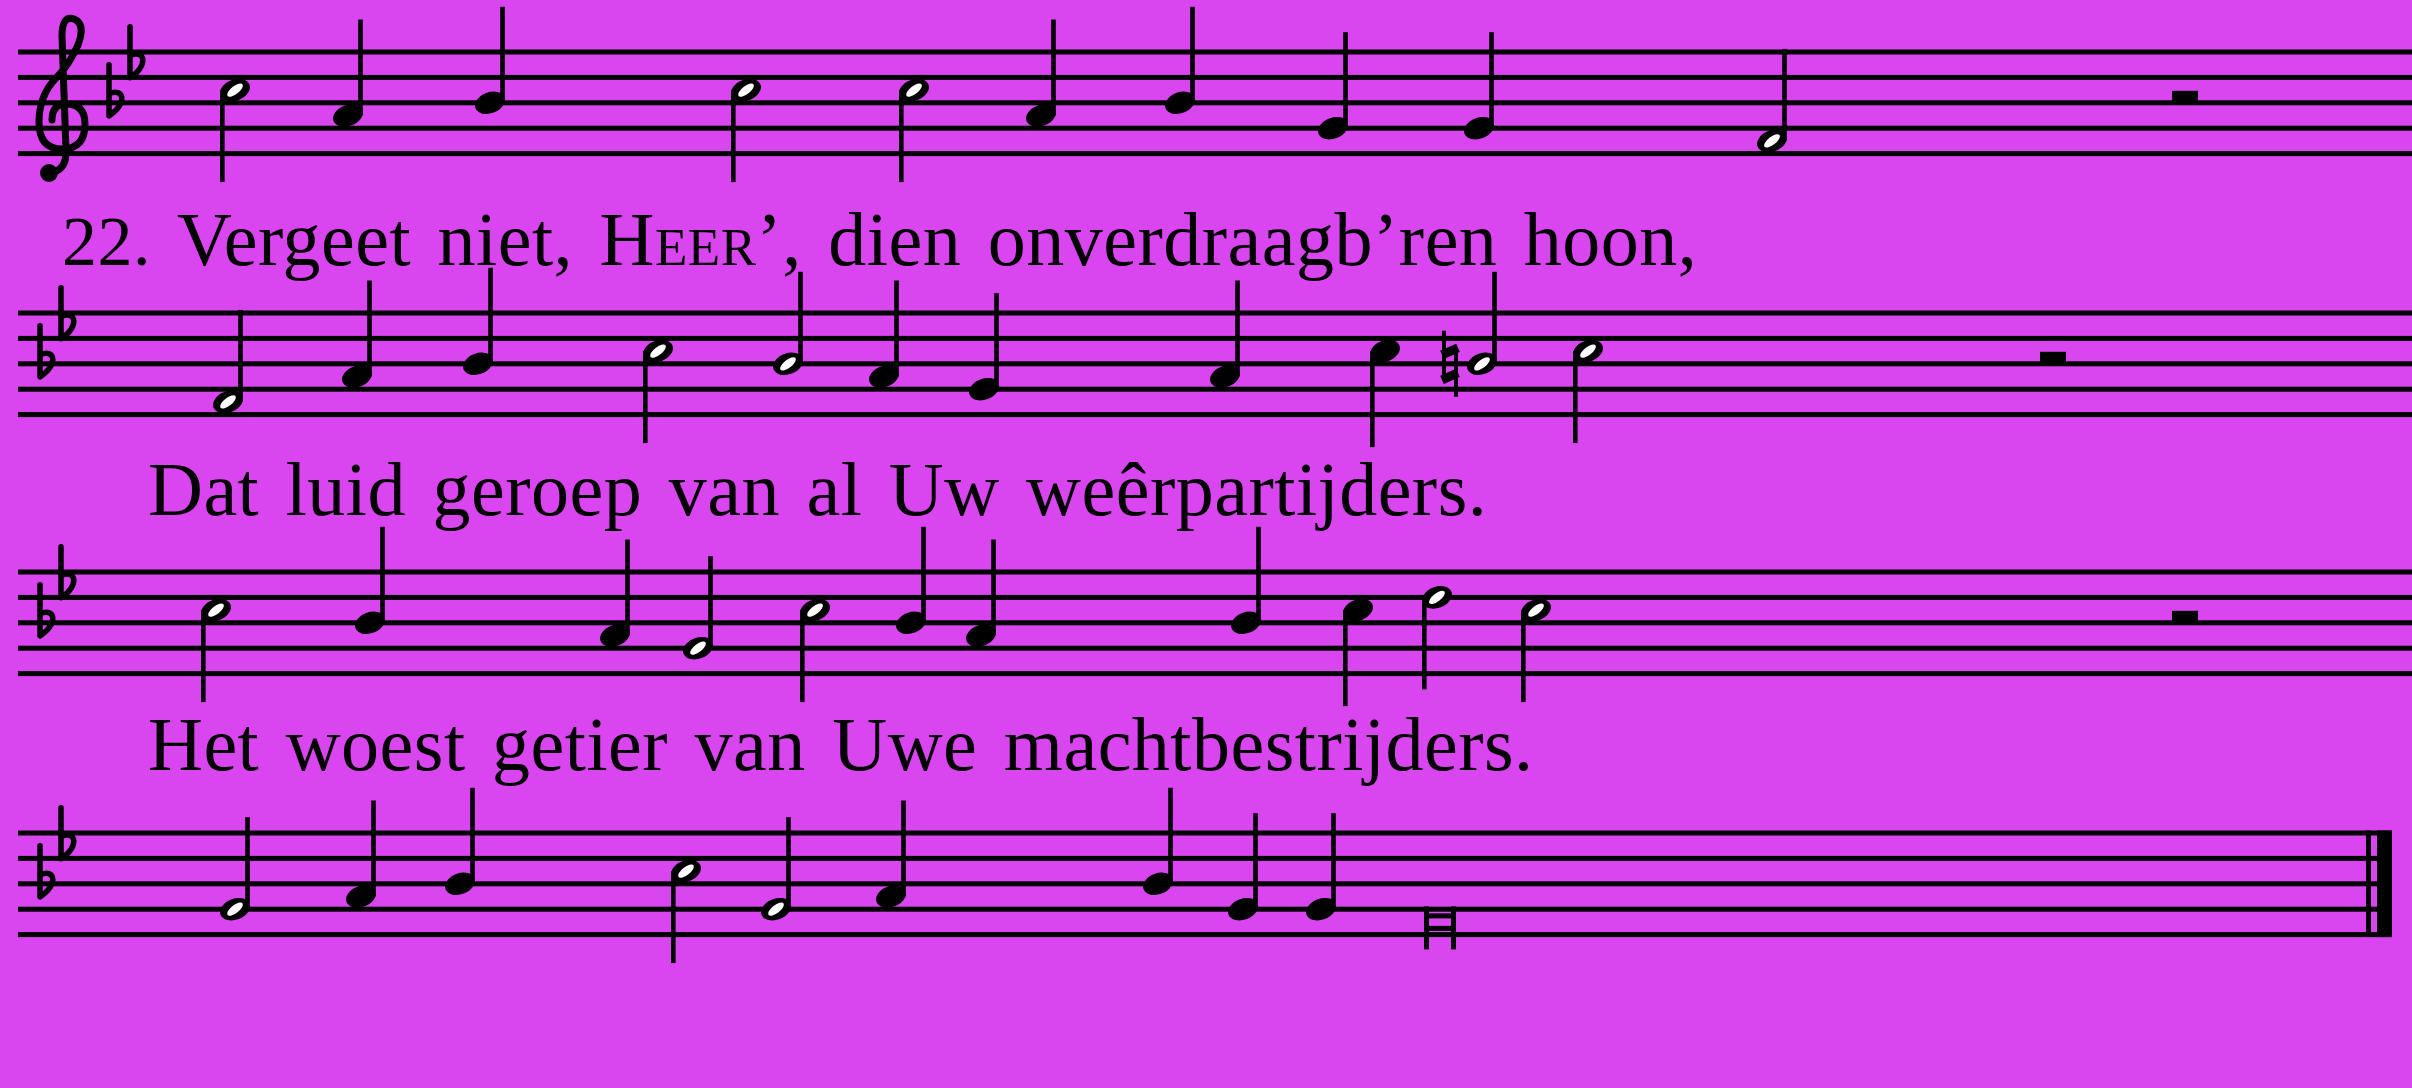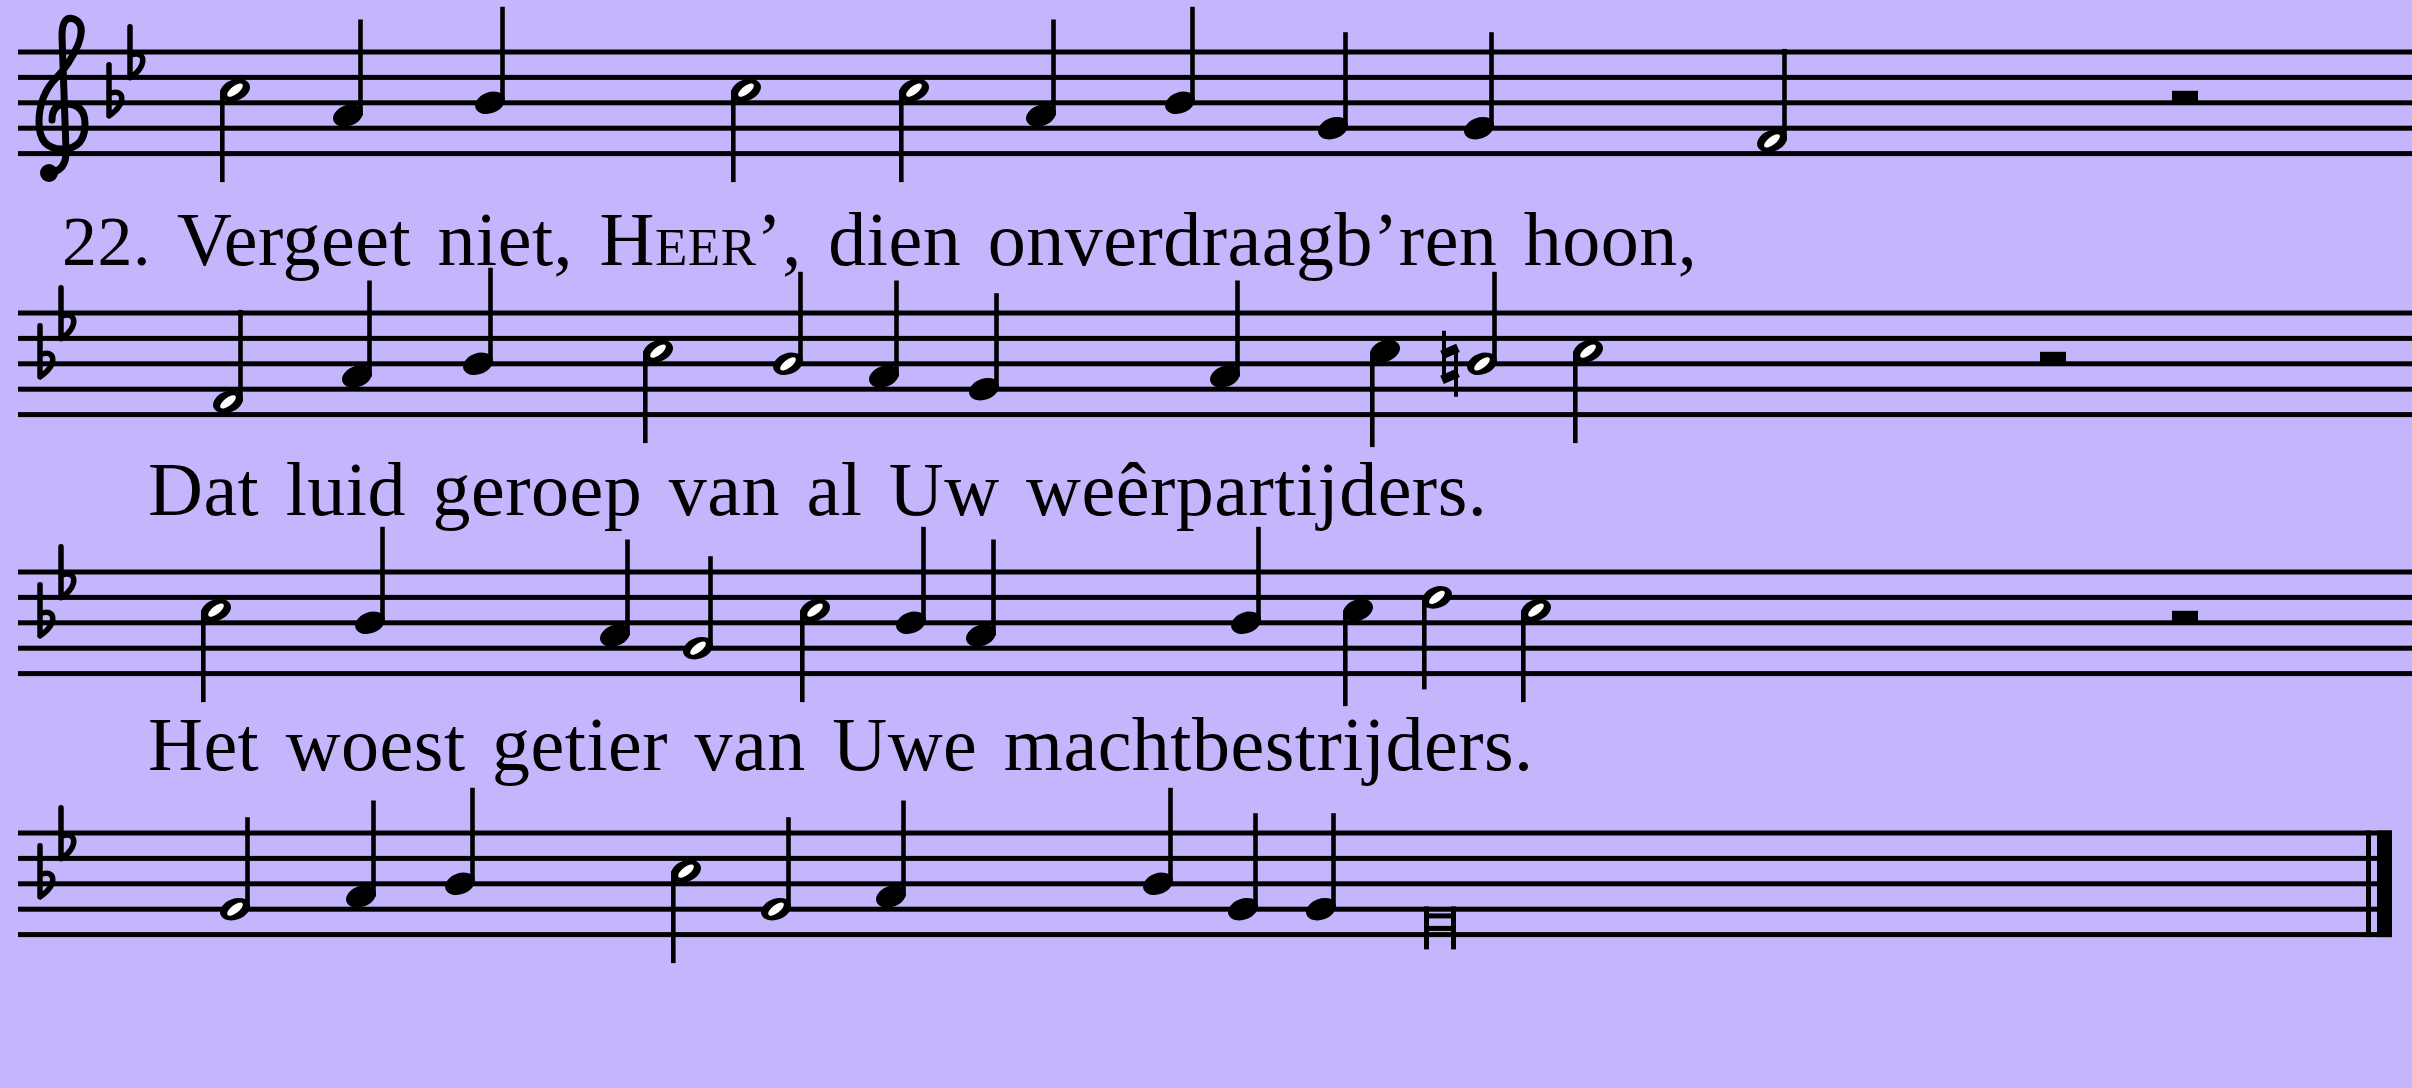--- a/index.html
+++ b/index.html
@@ -1,16 +1,16 @@
 <!DOCTYPE html>
 <html><head>
 <meta charset="utf-8">
 <style>
   html,body{margin:0;padding:0;background:#ffffff;}
-  #page{position:relative;width:2412px;height:1088px;background:#c4b5fd;overflow:hidden;
+  #page{position:relative;width:2412px;height:1088px;background:#d946ef;overflow:hidden;
         font-family:"Liberation Serif", serif;color:#000;}
   #score{position:absolute;left:0;top:0;}
   .lyric{position:absolute;font-size:76px;line-height:1;white-space:nowrap;
          word-spacing:7px;letter-spacing:0.5px;color:#000;}
   .verse-num{font-size:0.92em;margin-right:26px;}
   .sc{font-variant:small-caps;}
   #lyric1{left:62px;top:201px;}
   #lyric2{left:148px;top:451px;}
   #lyric3{left:148px;top:706px;}
   #lyric4{left:148px;top:984px;}

